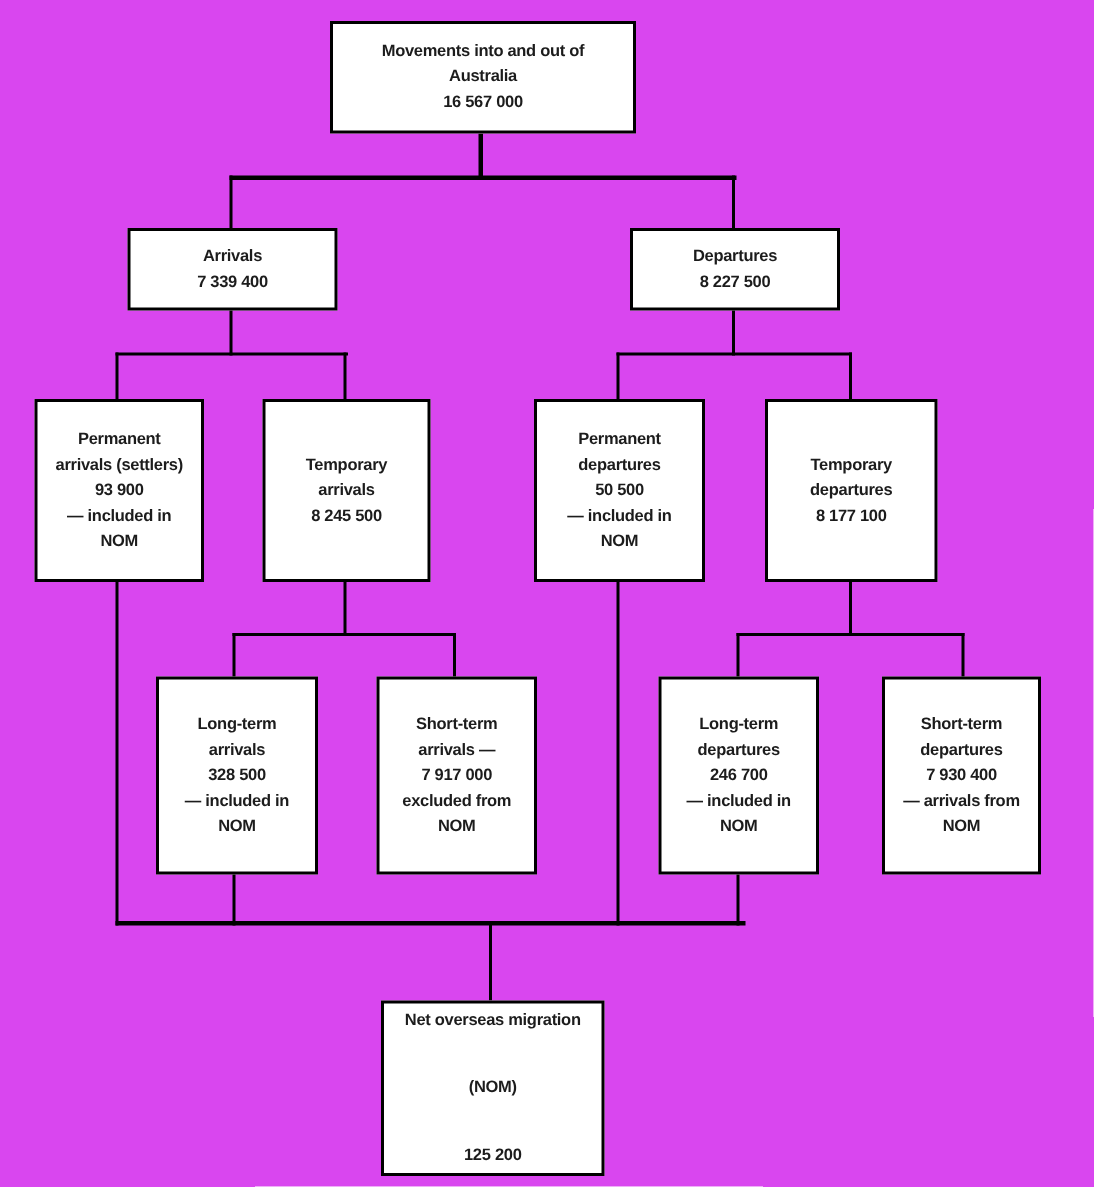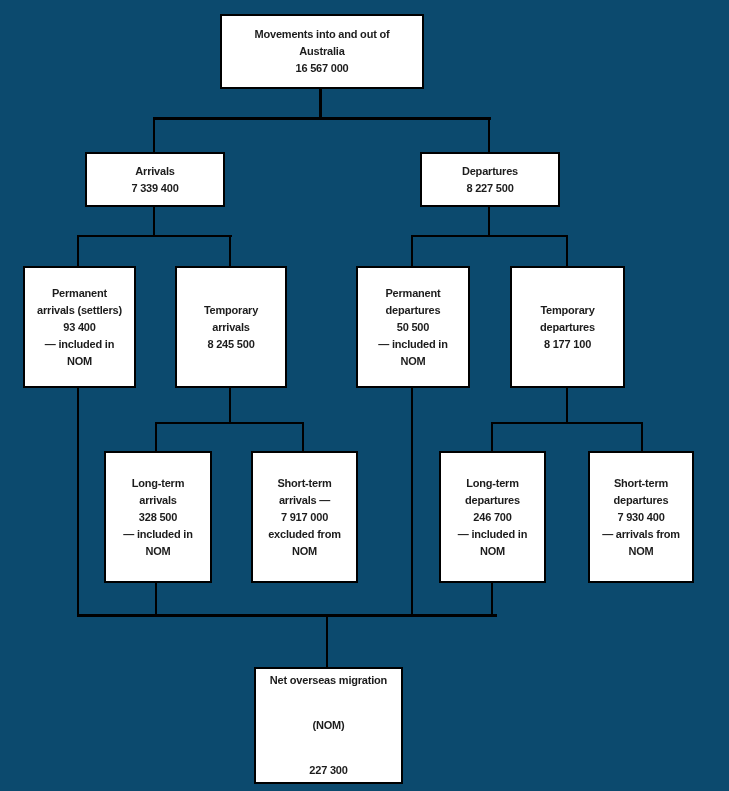--- a/index.html
+++ b/index.html
@@ -4,21 +4,21 @@
 <style>
   html, body {
     margin: 0;
     padding: 0;
     background: #ffffff;
   }
   .canvas {
     position: relative;
     width: 729px;
     height: 791px;
-    background: #0c4a6e;
+    background: #d946ef;
     font-family: "Liberation Sans", "DejaVu Sans", sans-serif;
     overflow: hidden;
   }
   .node {
     position: absolute;
     box-sizing: border-box;
     border: 2px solid #000000;
     background: #ffffff;
     display: flex;
     flex-direction: column;
@@ -104,21 +104,21 @@
   </div>
 
   <div class="node" id="n-dep">
     <div class="nl">Departures</div>
     <div class="nl">8 227 500</div>
   </div>
 
   <div class="node" id="n-parr">
     <div class="nl">Permanent</div>
     <div class="nl">arrivals (settlers)</div>
-    <div class="nl">93 400</div>
+    <div class="nl">93 900</div>
     <div class="nl">— included in</div>
     <div class="nl">NOM</div>
   </div>
 
   <div class="node" id="n-tarr">
     <div class="nl">Temporary</div>
     <div class="nl">arrivals</div>
     <div class="nl">8 245 500</div>
   </div>
 
@@ -164,16 +164,16 @@
     <div class="nl">Short-term</div>
     <div class="nl">departures</div>
     <div class="nl">7 930 400</div>
     <div class="nl">— arrivals from</div>
     <div class="nl">NOM</div>
   </div>
 
   <div class="node" id="n-nom">
     <div class="nl">Net overseas migration</div>
     <div class="nl">(NOM)</div>
-    <div class="nl">227 300</div>
+    <div class="nl">125 200</div>
   </div>
 
 </div>
 
 </body></html>

